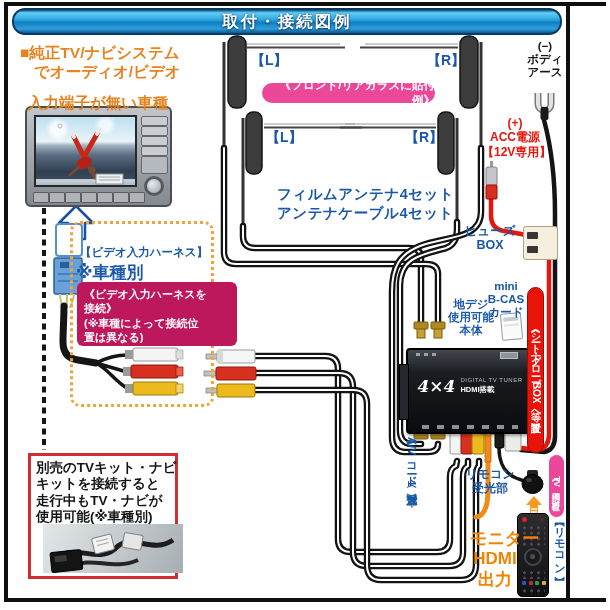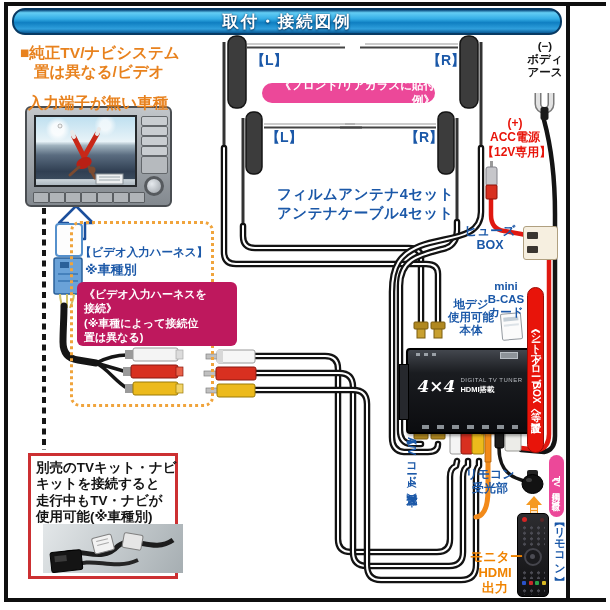--- a/index.html
+++ b/index.html
@@ -100,21 +100,21 @@
   <div class="abs frame"></div>
   <div class="abs strip" style="left:566px;top:2px;width:40px;height:4px;"></div>
   <div class="abs strip" style="left:566px;top:598px;width:40px;height:4px;"></div>
 
   <div class="abs titlebar">
     <span class="t">取付・接続図例</span>
   </div>
 
   <div class="abs" style="left:20px;top:44px;z-index:6;">
     <div class="head-line">■純正TV/ナビシステム</div>
-    <div class="head-line" style="padding-left:14px;">置は異なる/ビデオ</div>
+    <div class="head-line" style="padding-left:14px;">でオーディオ/ビデオ</div>
     <div class="head-line" style="padding-left:8px;margin-top:13px;">入力端子が無い車種</div>
   </div>
 
   <div class="abs nav">
     <div class="screen">
       <svg width="103" height="72" viewBox="0 0 103 72">
         <circle cx="24" cy="9" r="2" fill="#f4f4f4" stroke="#8a8a8a" stroke-width=".6"></circle>
         <path d="M48,40 L38,20 M48,40 L61,17" stroke="#c82818" stroke-width="5" stroke-linecap="round" fill="none"></path>
         <path d="M38,20 L36,15 M61,17 L63,12" stroke="#e8e8e8" stroke-width="4" stroke-linecap="round" fill="none"></path>
         <ellipse cx="48" cy="46" rx="8" ry="5.5" fill="#b82015" transform="rotate(-25 48 46)"></ellipse>
@@ -299,21 +299,21 @@
 
   <div class="badge blackpill" style="left:262px;top:83px;width:173px;height:20px;font-size:11.5px;border-radius:10px;">《フロント/リアガラスに貼付例》</div>
 
   <div class="lbl" style="left:277px;top:185px;font-size:14.5px;letter-spacing:.5px;">
     <div>フィルムアンテナ4セット</div>
     <div>アンテナケーブル4セット</div>
   </div>
 
   <div class="abs harnessbox"></div>
   <div class="lbl" style="left:80px;top:245px;font-size:11.5px;">【ビデオ入力ハーネス】</div>
-  <div class="lbl" style="left:85px;top:261px;font-size:13px;">※車種別</div>
+  <div class="lbl" style="left:76px;top:261px;font-size:17px;">※車種別</div>
   <div class="abs blacknote">
     <div>《ビデオ入力ハーネスを</div>
     <div>接続》</div>
     <div>(※車種によって接続位</div>
     <div>置は異なる)</div>
   </div>
 
   <div class="lbl vtxt" style="left:400px;top:437px;width:19px;height:148px;font-size:11px;z-index:6;">【A/Vコード〈1本付属〉】</div>
 
   <div class="abs kitbox">
@@ -389,21 +389,21 @@
     <div>本体</div>
   </div>
 
   <div class="badge redpill vtxt" style="left:527px;top:287px;width:17px;height:166px;font-size:10px;">《シート下・グローブBOX等へ設置》</div>
   <div class="badge blackpill vtxt" style="left:549px;top:455px;width:15px;height:62px;font-size:8.5px;">《TV周辺に取付》</div>
 
   <div class="lbl ctr" style="left:461px;top:468px;width:58px;font-size:12px;line-height:1.15;">
     <div>リモコン</div>
     <div>受光部</div>
   </div>
-  <div class="lbl orange ctr" style="left:470px;top:549px;width:50px;font-size:13px;line-height:1.2;">
+  <div class="lbl orange ctr" style="left:470px;top:529px;width:50px;font-size:17px;line-height:1.2;">
     <div>モニター</div>
     <div>HDMI</div>
     <div>出力</div>
   </div>
   <div class="lbl vtxt" style="left:551px;top:519px;width:16px;height:78px;font-size:11px;">【リモコン】</div>
 
   <div class="abs remote">
     <div class="pwr"></div>
     <div class="dot"></div>
     <div class="pad" style="top:11px;height:21px;"></div>

